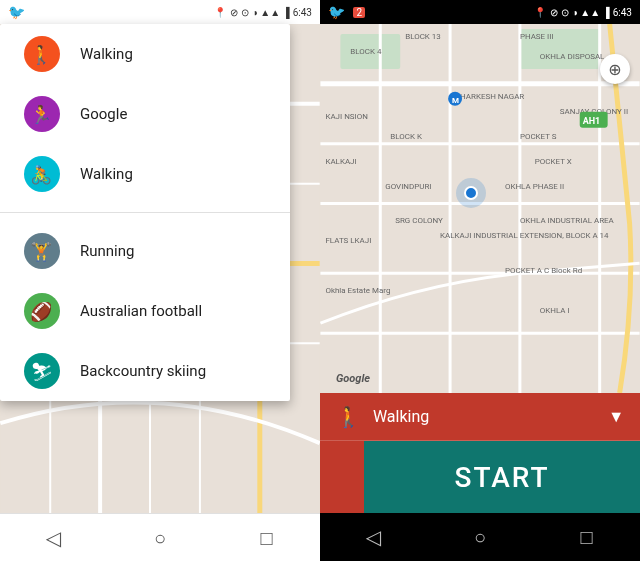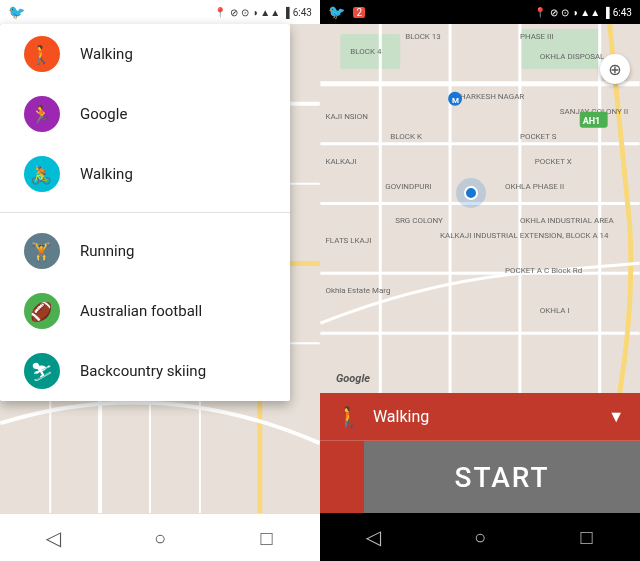--- a/index.html
+++ b/index.html
@@ -273,21 +273,21 @@
     .dropdown-arrow {
       color: #fff;
       font-size: 16px;
     }
 
     .start-btn-area {
       flex: 1;
       display: flex;
       align-items: center;
       justify-content: center;
-      background: #737373;
+      background: #0f766e;
       cursor: pointer;
       margin-left: 44px;
     }
 
     .start-label {
       color: #fff;
       font-size: 28px;
       font-weight: 500;
       letter-spacing: 2px;
     }

